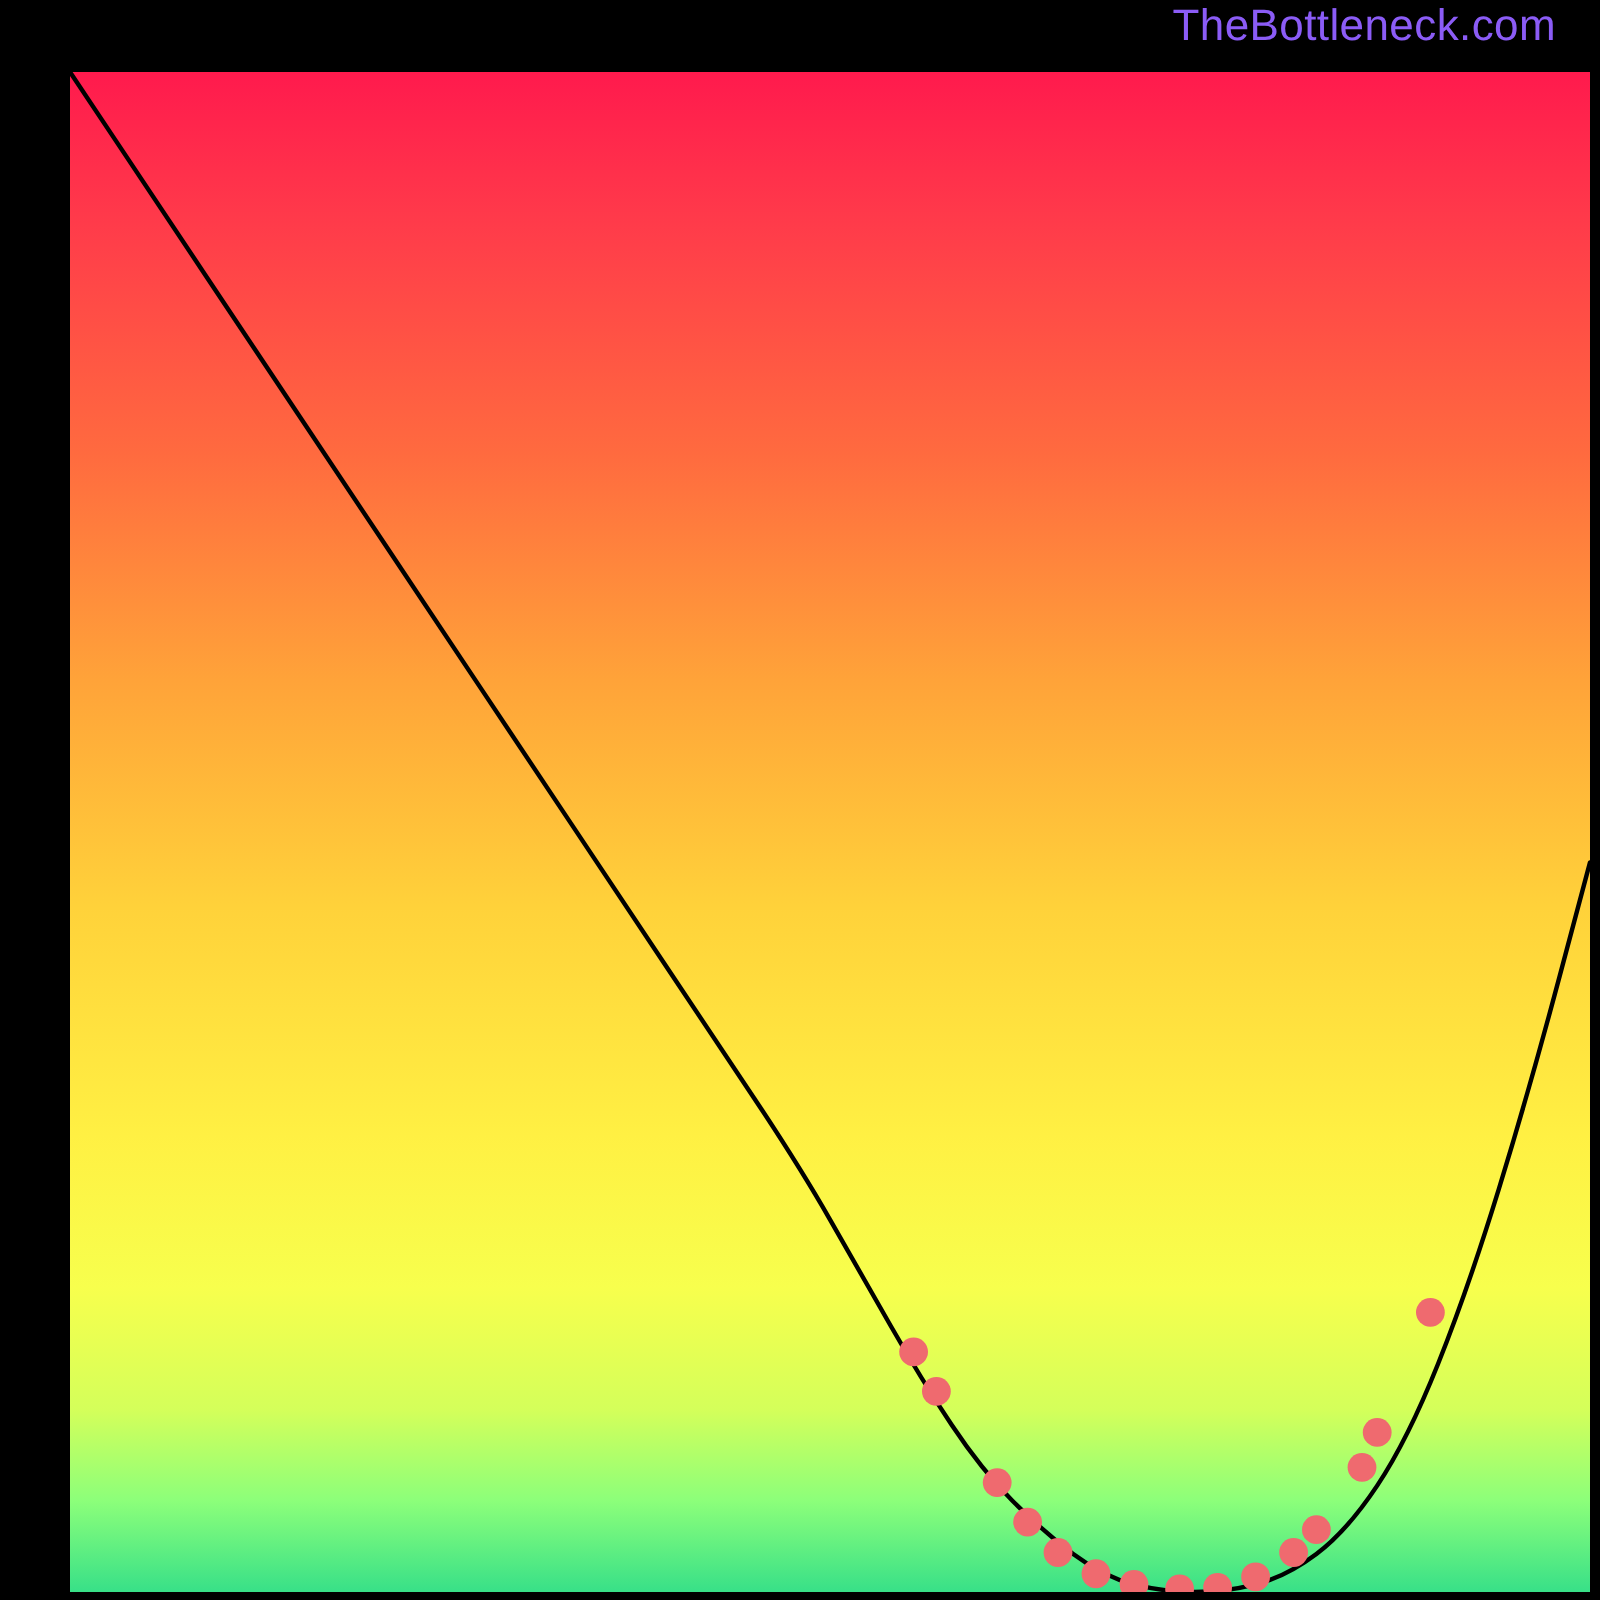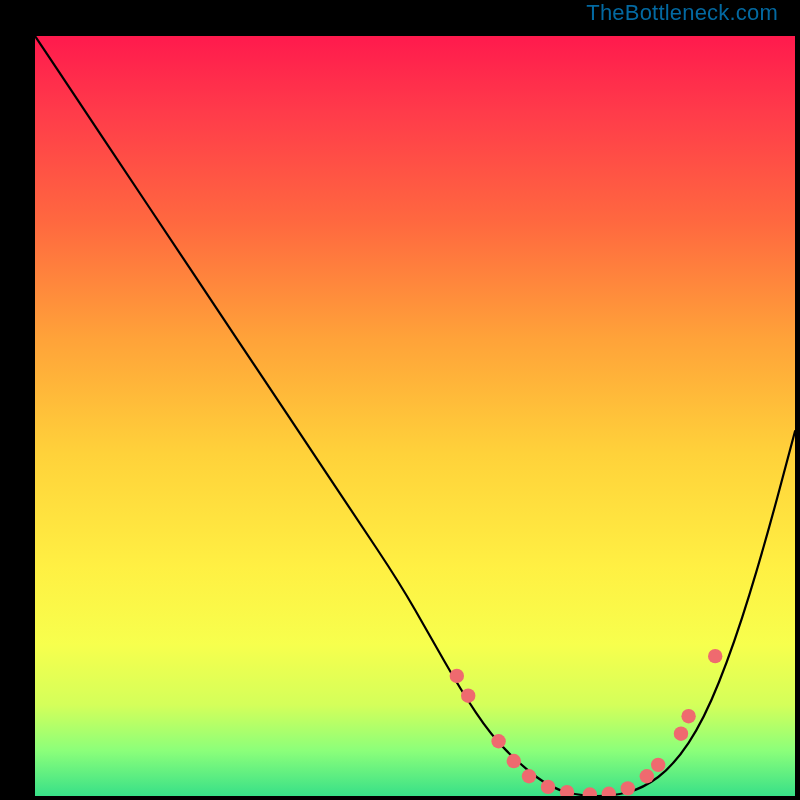--- a/index.html
+++ b/index.html
@@ -34,21 +34,21 @@
       #fff043 70%,
       #f7ff4d 80%,
       #d4ff5a 88%,
       #8cff7a 94%,
       #38e088 100%);
   }
   .watermark {
     position: absolute;
     top: 0px;
     right: 22px;
-    color: #0369a1;
+    color: #8b5cf6;
     font-size: 22px;
     font-weight: 500;
     letter-spacing: 0.2px;
   }
   svg.curve {
     position: absolute;
     left: 0;
     top: 0;
     width: 760px;
     height: 760px;

